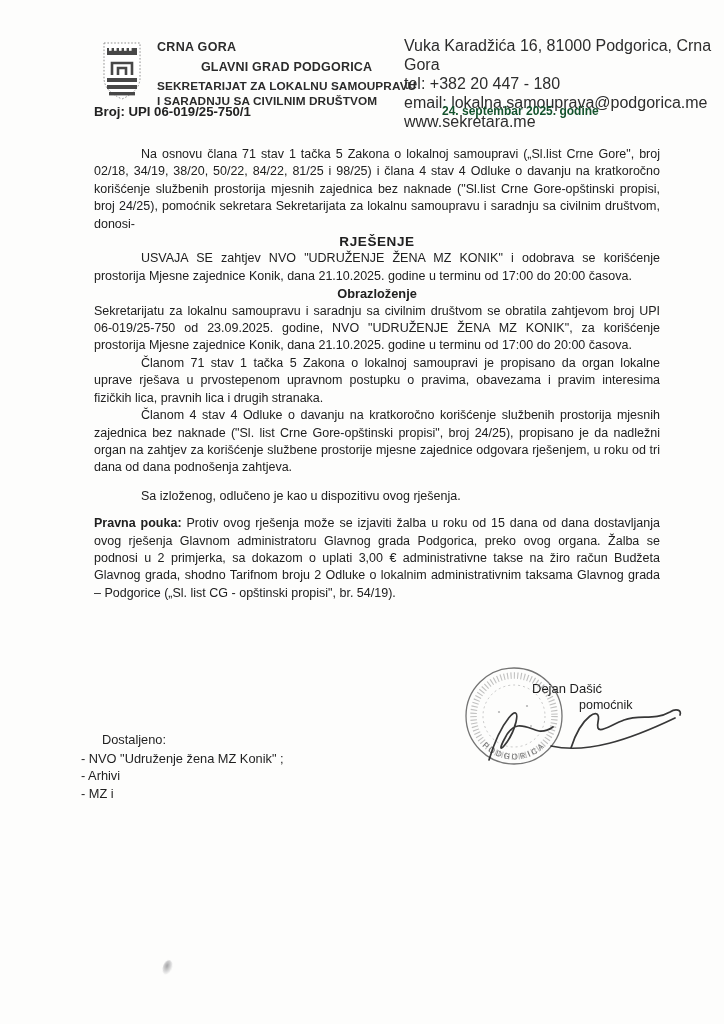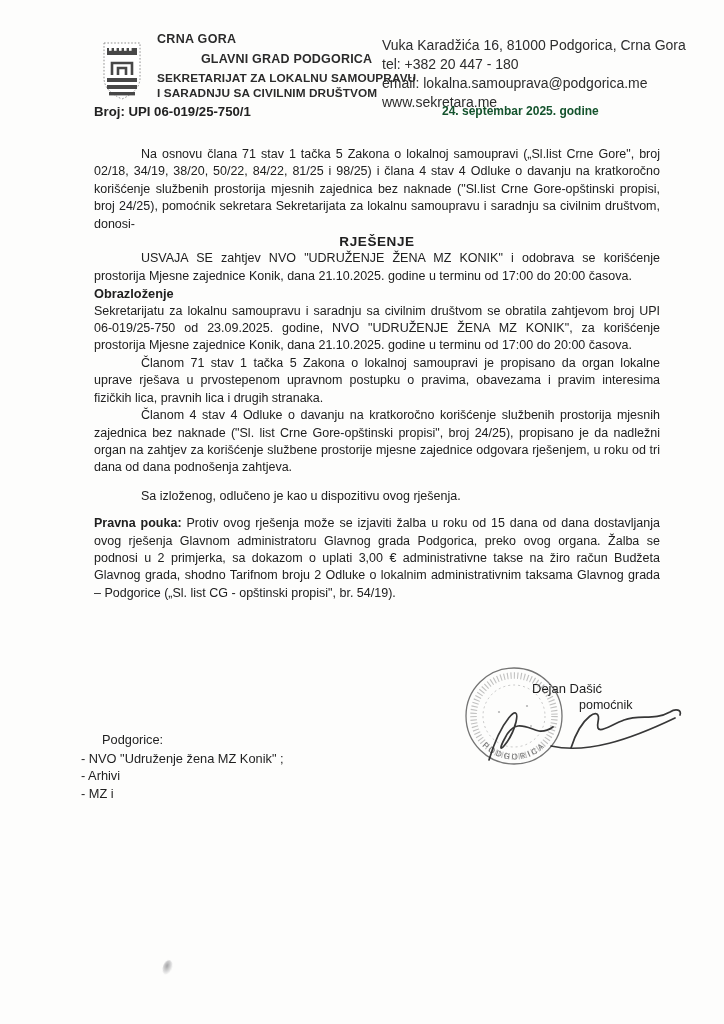--- a/index.html
+++ b/index.html
@@ -7,36 +7,36 @@
     position:relative;
     width:724px;height:1024px;
     margin:0 auto;
     background:#fdfdfc;
     font-family:"Liberation Sans","DejaVu Sans",sans-serif;
     color:#1f1f1f;
     overflow:hidden;
   }
   
   .coa{position:absolute;left:101px;top:40px;width:42px;height:62px;}
-  .inst{position:absolute;left:157px;top:32px;font-weight:bold;color:#2b2b2b;}
+  .inst{position:absolute;left:157px;top:40px;font-weight:bold;color:#2b2b2b;}
   .inst-l1{font-size:12.5px;margin-bottom:6px;letter-spacing:.3px;}
   .inst-l2{font-size:12.5px;margin-bottom:5px;letter-spacing:.2px;text-align:center;}
   .inst-l3,.inst-l4{font-size:11.8px;line-height:14.5px;letter-spacing:.1px;}
-  .contact{position:absolute;left:382px;top:36px;font-size:14px;line-height:19px;color:#2d2d2d;}
+  .contact{position:absolute;left:404px;top:36px;font-size:16px;line-height:19px;color:#2d2d2d;}
   .ref-no{position:absolute;left:94px;top:104px;font-size:13.2px;font-weight:bold;color:#222;}
   .ref-date{position:absolute;left:442px;top:104px;font-size:12px;font-weight:bold;color:#14532d;}
   
   .doc-body{
     position:absolute;left:94px;top:146px;width:566px;
     font-size:12.5px;line-height:17.4px;text-align:justify;color:#202020;
   }
   .doc-body p{margin:0;}
   .indent{text-indent:47px;}
   .h-title{text-align:center;font-weight:bold;font-size:13.5px;letter-spacing:.6px;margin:15px 0 17px;}
-  .h-sub{text-align:left;font-weight:bold;font-size:12.8px;margin:9px 0 8px;}
+  .h-sub{text-align:center;font-weight:bold;font-size:12.8px;margin:9px 0 8px;}
   .concl{margin:11px 0 10px !important;text-align:left;}
   .legal{margin-top:0 !important;}
   .legal .lead{font-weight:bold;}
   
   .sign-area{position:absolute;left:455px;top:660px;width:250px;height:145px;}
   .sig-name{position:absolute;left:77px;top:21px;font-size:13px;color:#1d1d1d;}
   .sig-title{position:absolute;left:88px;top:38px;font-size:12.5px;color:#1d1d1d;margin-left:36px;}
   .stamp-svg{position:absolute;left:0;top:0;}
   
   .distribution{position:absolute;left:81px;top:731px;font-size:12.8px;line-height:17.2px;color:#1f1f1f;}
@@ -119,21 +119,21 @@
         <path d="M34,100 C46,60 66,40 61,62 C56,82 38,100 50,78 C60,58 72,68 84,71 C90,72 95,69 98,67"></path>
         <path d="M116,88 C126,56 147,44 143,62 C140,77 153,66 169,60 C185,54 199,61 215,52 C221,48 227,50 225,55"></path>
         <path d="M96,86 C132,94 174,80 220,58"></path>
       </g>
     </svg>
     <div class="sig-name">Dejan Dašić</div>
     <div class="sig-title">pomoćnik</div>
   </div>
 
   <div class="distribution">
-    <div class="dist-heading">Podgorice:</div>
+    <div class="dist-heading">Dostaljeno:</div>
     <div>- NVO "Udruženje žena MZ Konik" ;</div>
     <div>- Arhivi</div>
     <div>- MZ i</div>
   </div>
 
   <div class="smudge"></div>
 
 </div>
 
 </body></html>

